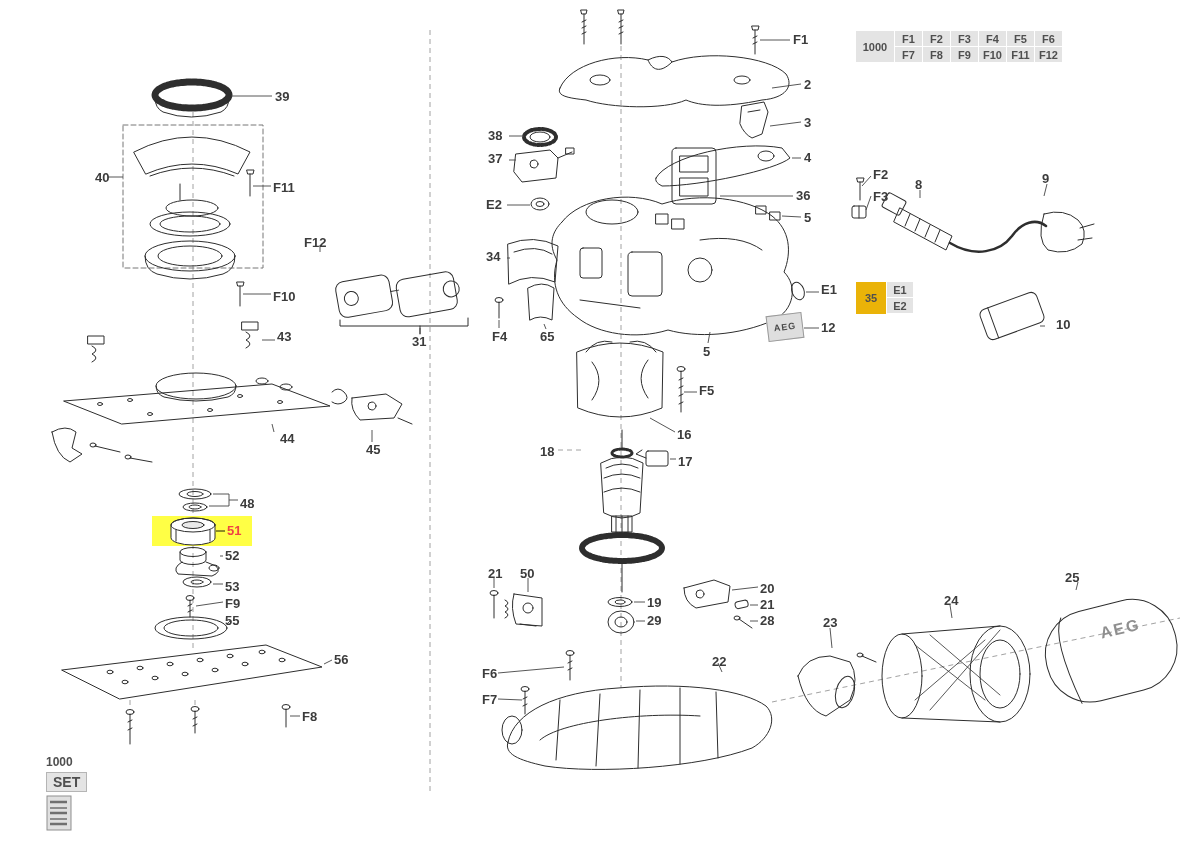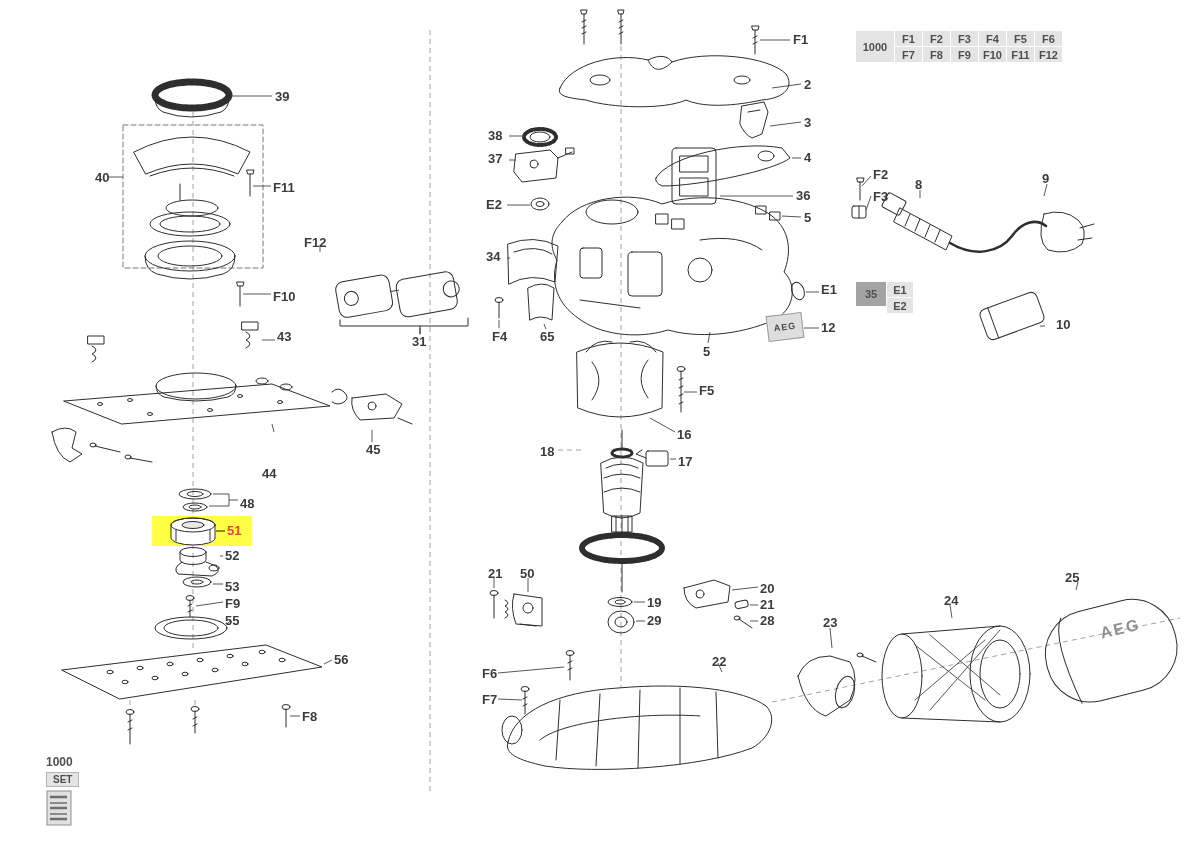--- a/index.html
+++ b/index.html
@@ -12,34 +12,34 @@
   .part-label.hl { color:#ef4444; }
 
   .ftable { position:absolute; left:856px; top:31px; display:flex; gap:1px;
             font-size:11px; font-weight:bold; color:#4f4f4f; }
   .ftable .id-cell { background:#e4e4e4; width:38px; height:31px; display:flex; align-items:center; justify-content:center; }
   .ftable .grid { display:grid; grid-template-columns:repeat(6,27px); grid-auto-rows:15px; gap:1px; }
   .ftable .cell { background:#e4e4e4; display:flex; align-items:center; justify-content:center; }
 
   .etable { position:absolute; left:856px; top:282px; display:flex; gap:1px;
             font-size:11px; font-weight:bold; color:#4f4f4f; }
-  .etable .id-cell { background:#a3a3a3; width:30px; height:24px; display:flex; align-items:center; justify-content:center; }
+  .etable .id-cell { background:#eab308; width:30px; height:32px; display:flex; align-items:center; justify-content:center; }
   .etable .grid { display:grid; grid-template-columns:26px; grid-auto-rows:15px; gap:1px; }
   .etable .cell { background:#e4e4e4; display:flex; align-items:center; justify-content:center; }
 
   .aeg-plate { position:absolute; left:767px; top:314px; width:36px; height:26px;
                background:#dedede; border:1px solid #9a9a9a; transform:rotate(-7deg);
                display:flex; align-items:center; justify-content:center;
                font-size:9px; font-weight:bold; color:#4a4a4a; letter-spacing:1px; }
   .bag-text { position:absolute; left:1100px; top:620px; transform:rotate(-13deg);
               font-size:16px; font-weight:bold; color:#8f8f8f; letter-spacing:2px; }
 
   .set-block { position:absolute; left:46px; top:755px; font-size:12px; font-weight:bold; color:#4f4f4f; }
   .set-id { margin-bottom:3px; font-size:12px; }
-  .set-label { background:#e4e4e4; border:1px solid #b5b5b5; padding:1px 6px; display:inline-block; font-size:10px; }
+  .set-label { background:#e4e4e4; border:1px solid #b5b5b5; padding:1px 6px; display:inline-block; font-size:14px; }
   .set-icon { display:block; margin-top:3px; }
 </style>
 </head>
 <body>
 
 <div class="canvas">
 
   <svg class="art" width="1200" height="848" viewBox="0 0 1200 848">
 
     <g stroke="#8a8a8a" stroke-width="0.8" fill="none" stroke-dasharray="5 4">
@@ -512,21 +512,21 @@
       <div class="part-label" style="left: 915px; top: 178px;">8</div>
       <div class="part-label" style="left: 1042px; top: 172px;">9</div>
       <div class="part-label" style="left: 1056px; top: 318px;">10</div>
       <div class="part-label" style="left: 275px; top: 90px;">39</div>
       <div class="part-label" style="left: 95px; top: 171px;">40</div>
       <div class="part-label" style="left: 273px; top: 181px;">F11</div>
       <div class="part-label" style="left: 273px; top: 290px;">F10</div>
       <div class="part-label" style="left: 304px; top: 236px;">F12</div>
       <div class="part-label" style="left: 412px; top: 335px;">31</div>
       <div class="part-label" style="left: 277px; top: 330px;">43</div>
-      <div class="part-label" style="left: 262px; top: 432px; margin-top: 35px;">44</div>
+      <div class="part-label" style="left: 280px; top: 432px;">44</div>
       <div class="part-label" style="left: 366px; top: 443px;">45</div>
       <div class="part-label" style="left: 240px; top: 497px;">48</div>
       <div class="part-label hl" style="left: 227px; top: 524px;">51</div>
       <div class="part-label" style="left: 225px; top: 549px;">52</div>
       <div class="part-label" style="left: 225px; top: 580px;">53</div>
       <div class="part-label" style="left: 225px; top: 597px;">F9</div>
       <div class="part-label" style="left: 225px; top: 614px; text-align: right;">55</div>
       <div class="part-label" style="left: 334px; top: 653px;">56</div>
       <div class="part-label" style="left: 302px; top: 710px;">F8</div>
       <div class="part-label" style="left: 677px; top: 428px;">16</div>

